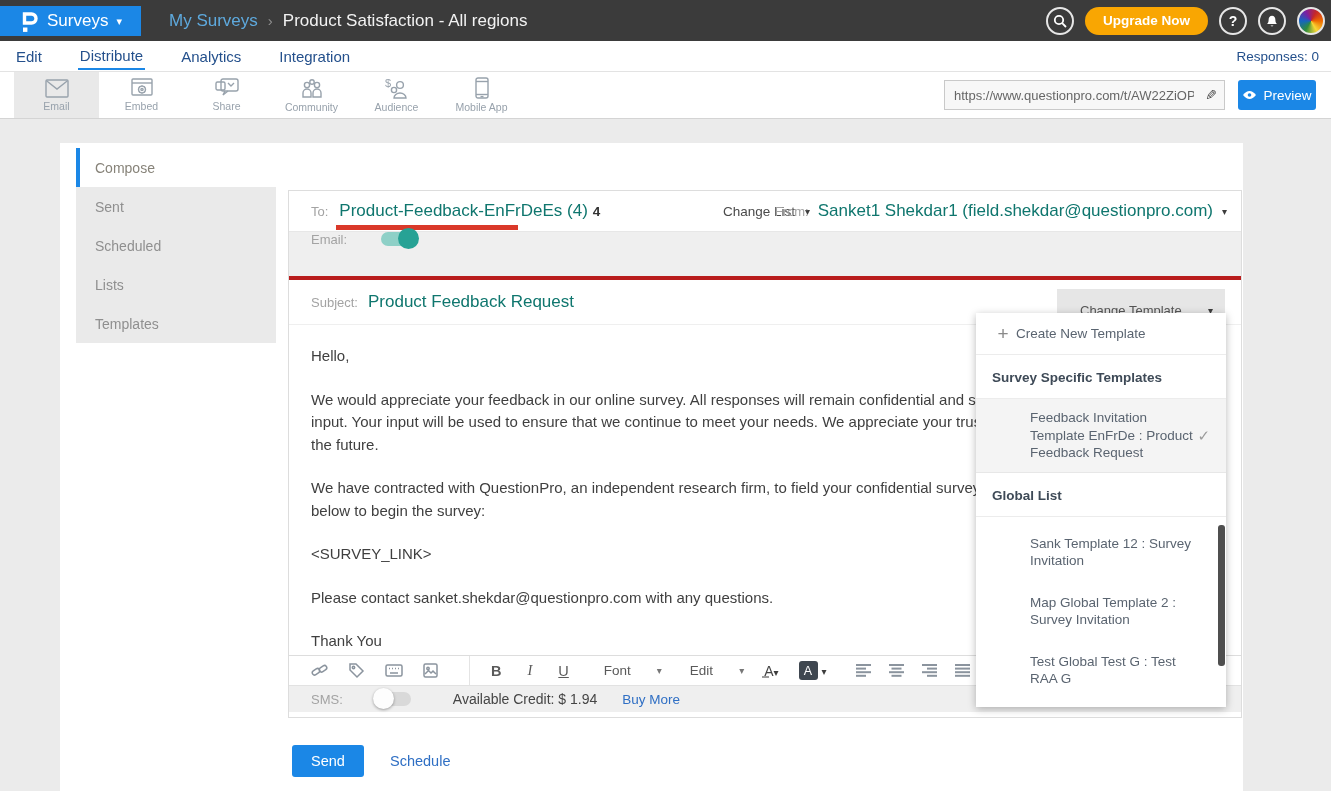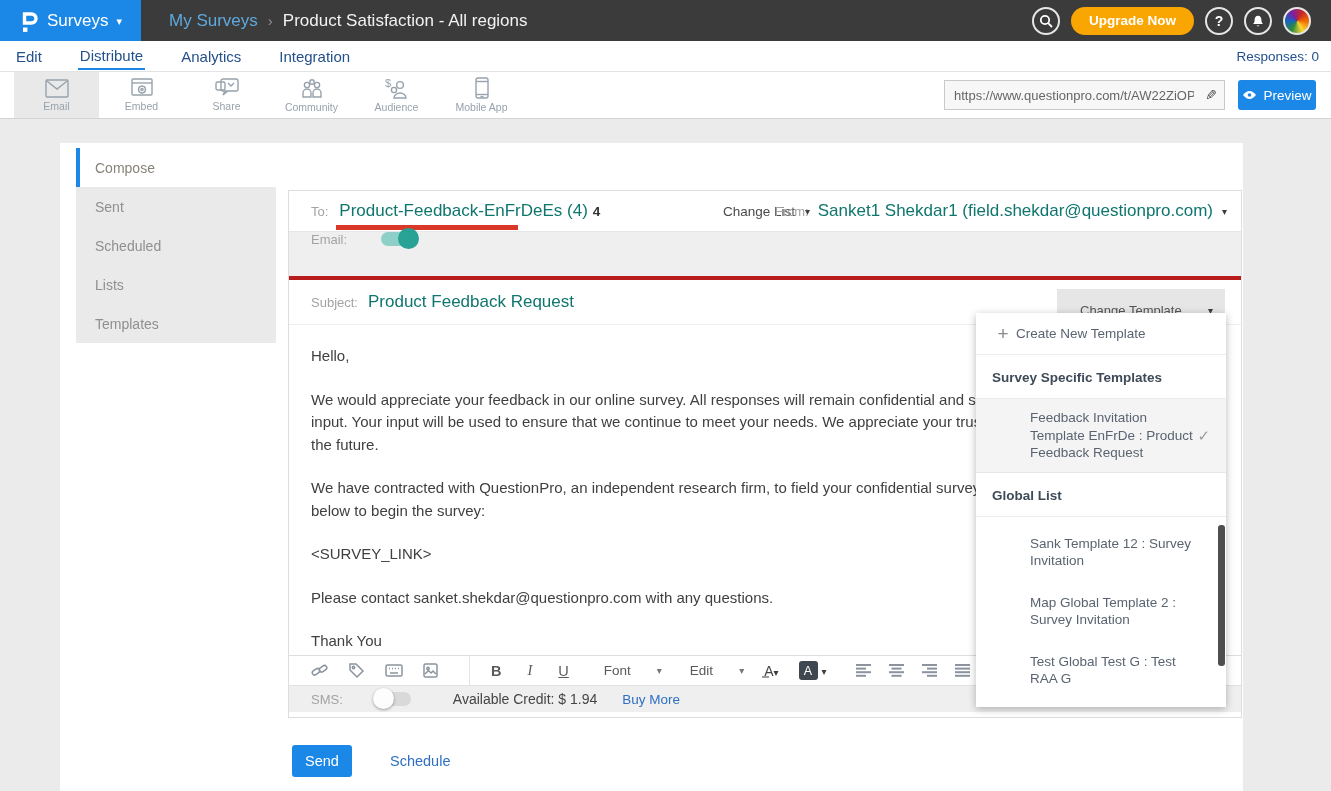--- a/index.html
+++ b/index.html
@@ -1,28 +1,28 @@
 <!DOCTYPE html>
 <html><head>
 <meta charset="utf-8">
 <style>
   * { margin:0; padding:0; box-sizing:border-box; }
   html,body { width:1331px; height:791px; overflow:hidden; }
   body { font-family:"Liberation Sans", sans-serif; background:#ebebeb; position:relative; }
 
   
   .topbar { position:absolute; left:0; top:0; width:1331px; height:41px; background:#3b3b3b; display:flex; align-items:center; }
-  .logo-block { width:141px; height:41px; background:#1b87e6; display:flex; align-items:center; justify-content:center; gap:8px; cursor:pointer; }
+  .logo-block { width:141px; height:30px; background:#1b87e6; display:flex; align-items:center; justify-content:center; gap:8px; cursor:pointer; }
   .logo-block .product { color:#fff; font-size:17px; }
   .logo-block .caret { color:#fff; font-size:11px; margin-top:2px; }
   .breadcrumb { display:flex; align-items:center; gap:10px; margin-left:28px; font-size:17px; }
   .bc-parent { color:#5ea9dd; cursor:pointer; text-decoration:none; }
   .bc-sep { color:#8e8e8e; font-size:15px; }
   .bc-current { color:#f2f2f2; }
-  .topbar-right { margin-left:auto; display:flex; align-items:center; gap:11px; padding-right:20px; }
+  .topbar-right { margin-left:auto; display:flex; align-items:center; gap:11px; padding-right:6px; }
   .circle-btn { width:28px; height:28px; border-radius:50%; border:2px solid #e6e6e6; display:flex; align-items:center; justify-content:center; color:#fff; cursor:pointer; background:transparent; font-size:14px; font-weight:700; }
   .upgrade-btn { height:28px; padding:0 18px; border:none; border-radius:14px; background:#f9a602; color:#fff; font-size:13.5px; font-weight:700; cursor:pointer; font-family:inherit; }
   .avatar { width:28px; height:28px; border-radius:50%; border:2px solid #e6e6e6; background:conic-gradient(from 210deg,#2e8b3c,#1565c0,#7b1fa2,#c62828,#ef6c00,#f9d835,#2e8b3c); cursor:pointer; }
 
   
   .tabs-row { position:absolute; left:0; top:41px; width:1331px; height:31px; background:#fff; border-bottom:1px solid #e3e3e3; display:flex; align-items:center; }
   .tab { color:#24508c; font-size:15px; margin-left:34px; padding:5px 2px 4px; cursor:pointer; }
   .tab:first-child { margin-left:14px; }
   .tab.active { border-bottom:2px solid #1b87e6; }
   .responses { margin-left:auto; margin-right:12px; color:#24508c; font-size:13.5px; }
@@ -88,21 +88,21 @@
   .ed-a .bar { position:absolute; left:4px; right:16px; bottom:1px; height:2px; background:#9c9c9c; }
   .ed-abox { display:inline-flex; align-items:center; justify-content:center; width:19px; height:19px; background:#3f4750; color:#fff; border-radius:3px; font-size:12.5px; margin-right:4px; }
   .align-ic { padding:0 9px; cursor:pointer; display:flex; }
 
   
   .row-sms { height:27px; background:#efefef; border-top:1px solid #e2e2e2; display:flex; align-items:center; }
   .row-sms .lbl { margin-left:22px; }
   .credit { margin-left:42px; font-size:14px; color:#454545; }
   .buy-more { margin-left:25px; font-size:13.5px; color:#2f6fc4; cursor:pointer; text-decoration:none; }
 
-  .send-btn { position:absolute; left:232px; top:602px; width:60px; height:32px; background:#1b87e6; color:#fff; border:none; border-radius:3px; font-size:14.5px; cursor:pointer; font-family:inherit; }
+  .send-btn { position:absolute; left:232px; top:602px; width:72px; height:32px; background:#1b87e6; color:#fff; border:none; border-radius:3px; font-size:14.5px; cursor:pointer; font-family:inherit; }
   .schedule-link { position:absolute; left:330px; top:610px; font-size:14.5px; color:#2f6fc4; cursor:pointer; text-decoration:none; }
 
   
   .tpl-menu { position:absolute; left:976px; top:313px; width:250px; height:394px; background:#fff; box-shadow:0 2px 8px rgba(0,0,0,.28); overflow:hidden; z-index:50; font-size:13.5px; color:#5a6470; }
   .tpl-create { height:42px; display:flex; align-items:center; border-bottom:1px solid #ececec; cursor:pointer; }
   .tpl-plus { width:54px; text-align:center; color:#8a8a8a; font-size:19px; font-weight:400; padding-left:14px; width:40px; }
   .tpl-header { font-weight:700; color:#3e4a57; padding:15px 16px 13px; border-bottom:1px solid #ececec; }
   .tpl-item { padding:9px 16px 9px 54px; cursor:pointer; line-height:1.3; }
   .tpl-item .txt { display:inline-block; max-width:172px; vertical-align:middle; }
   .tpl-item.selected { background:#f4f4f4; display:flex; align-items:center; border-bottom:1px solid #e7e7e7; padding-top:10px; padding-bottom:10px; }

